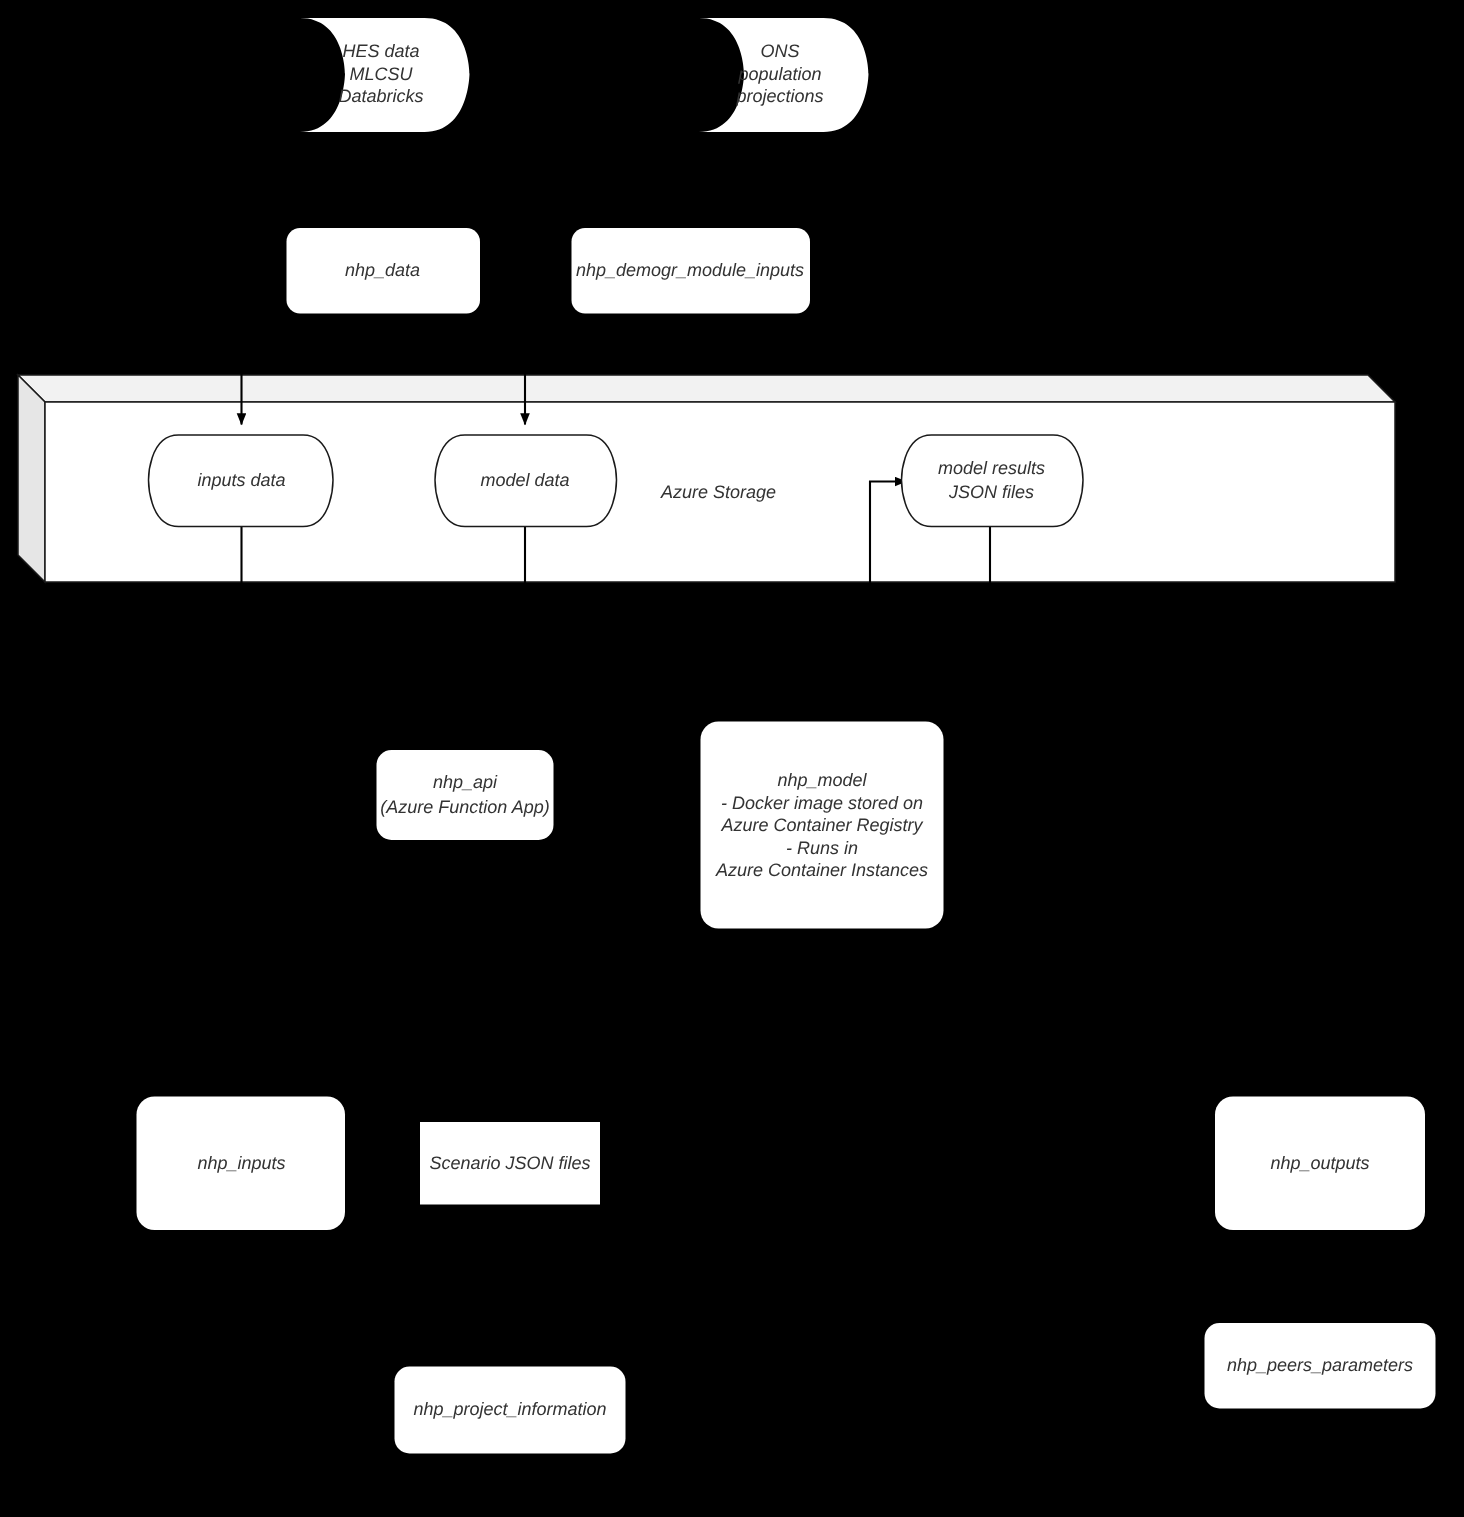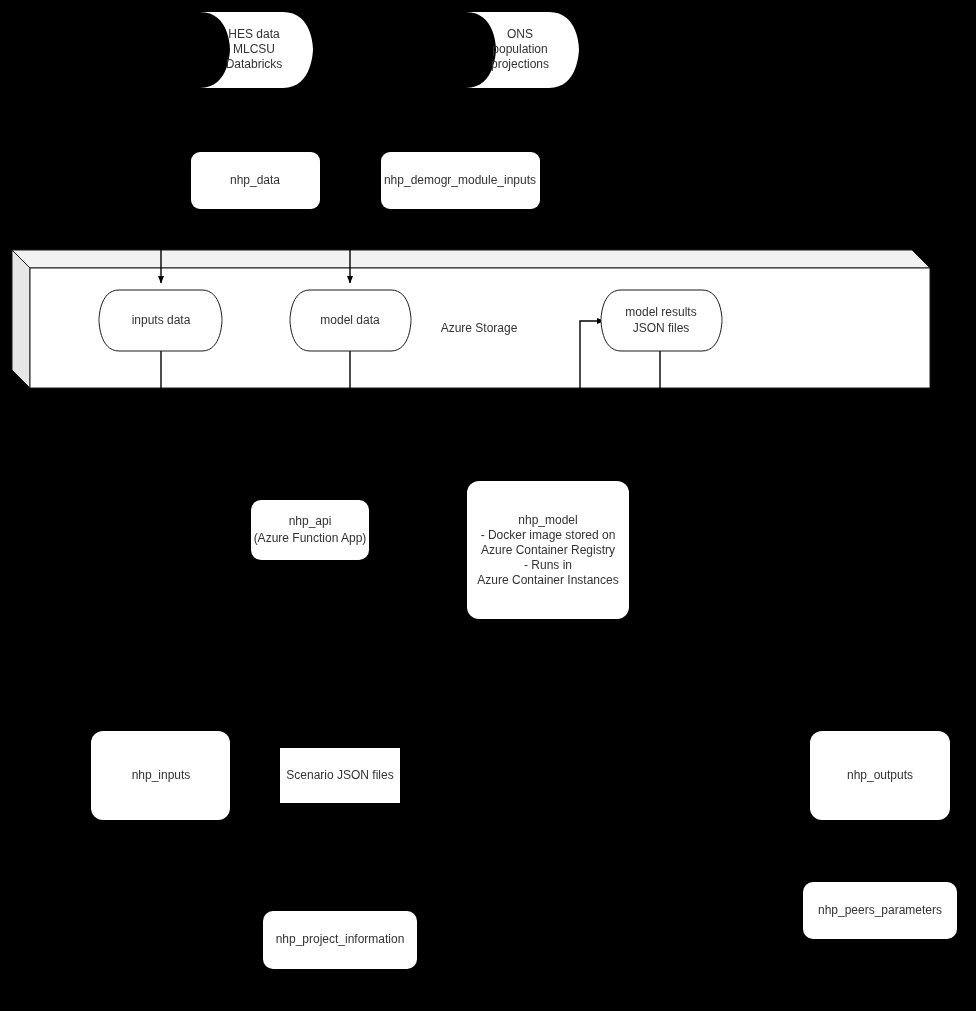--- a/index.html
+++ b/index.html
@@ -8,20 +8,21 @@
     padding: 0;
     background: #000000;
   }
   #canvas {
     position: relative;
     width: 976px;
     height: 1011px;
     background: #000000;
     overflow: hidden;
     font-family: "Liberation Sans", "DejaVu Sans", sans-serif;
+    font-style: italic;
   }
   svg#diagram {
     position: absolute;
     left: 0;
     top: 0;
     width: 976px;
     height: 1011px;
   }
   .node-text {
     font-family: "Liberation Sans", "DejaVu Sans", sans-serif;

